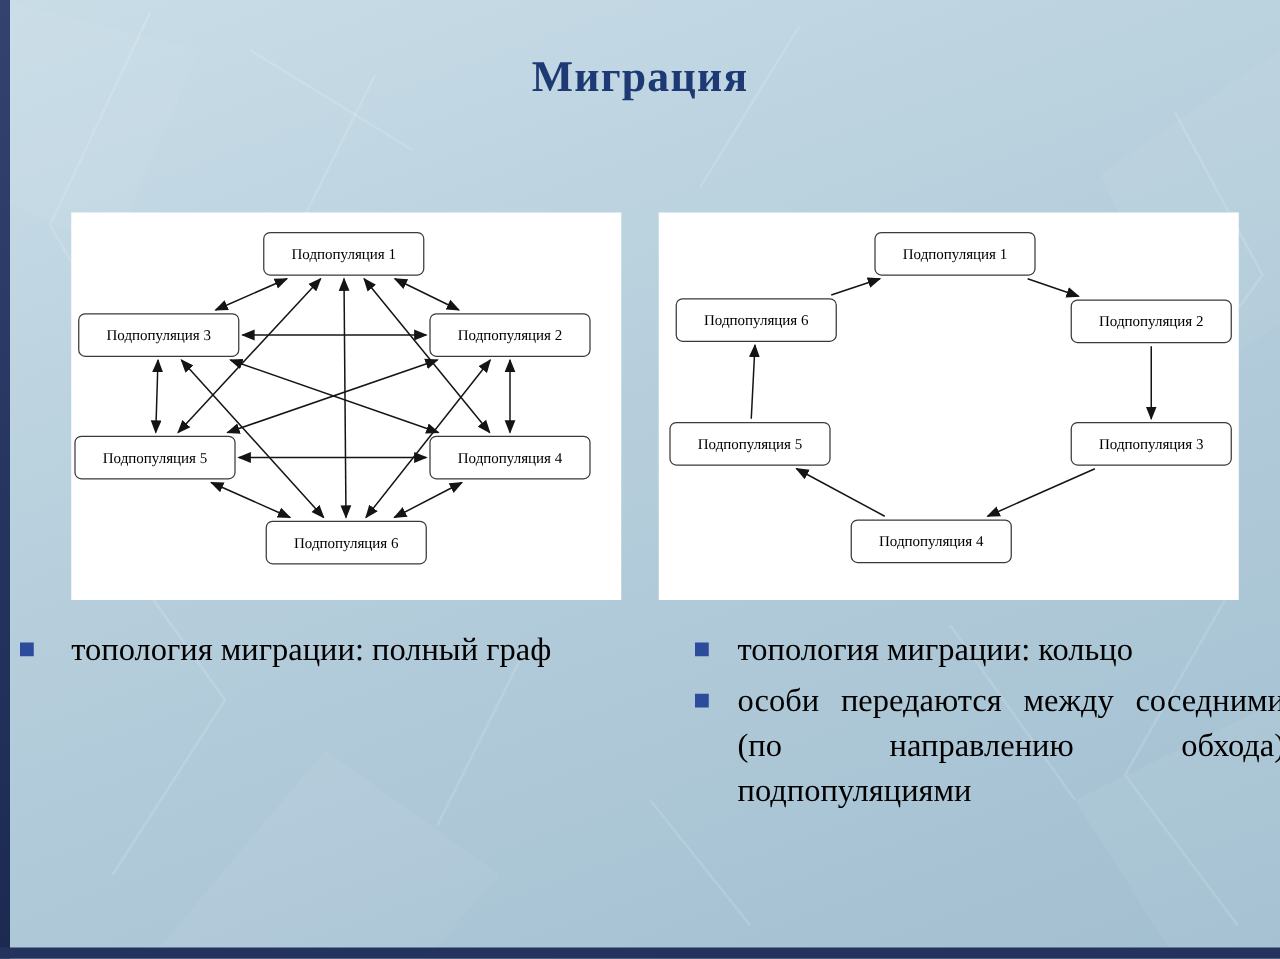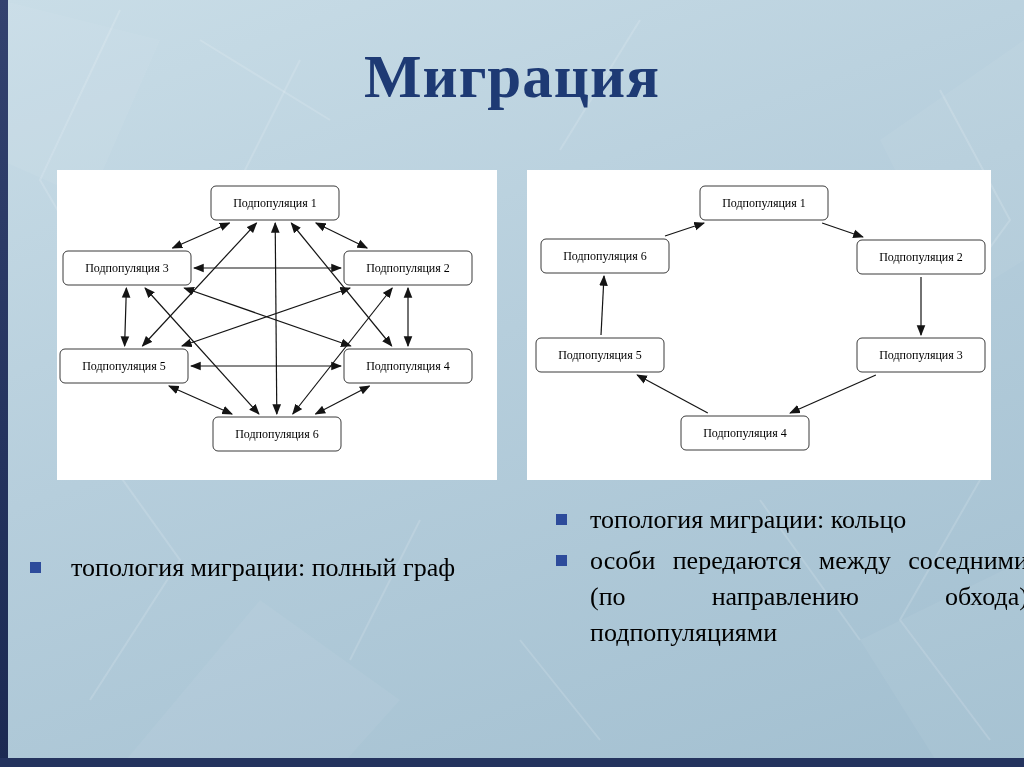--- a/index.html
+++ b/index.html
@@ -26,21 +26,21 @@
   .edge-bar-bottom {
     position: absolute; left: 0; bottom: 0;
     width: 100%; height: 9px;
     background: #24335e;
   }
 
   .slide-title {
     position: absolute; top: 42px; left: 0;
     width: 100%;
     text-align: center;
-    font-size: 61px; font-weight: bold;
+    font-size: 35px; font-weight: bold;
     color: #1e3a74;
     letter-spacing: 1px;
   }
 
   .panel {
     position: absolute; top: 170px;
     height: 310px;
     background: #ffffff;
     text-decoration: underline;
   }
@@ -52,21 +52,21 @@
   .node-box { fill: #ffffff; stroke: #3a3a3a; stroke-width: 1; }
   .node-label {
     font-family: "Liberation Serif", serif;
     font-size: 12px; fill: #000;
     text-anchor: middle;
   }
 
   .bullets {
     position: absolute; top: 502px;
   }
-  .bullets-left  { left: 30px;  width: 498px; margin-top: 48px; }
+  .bullets-left  { left: 16px;  width: 498px; }
   .bullets-right { left: 556px; width: 472px; }
 
   .bullet-item { display: flex; margin-bottom: 5px; }
   .bullet-square {
     flex: none;
     width: 11px; height: 11px;
     margin-top: 12px;
     background: #2d4b9b;
   }
   .bullet-text {

